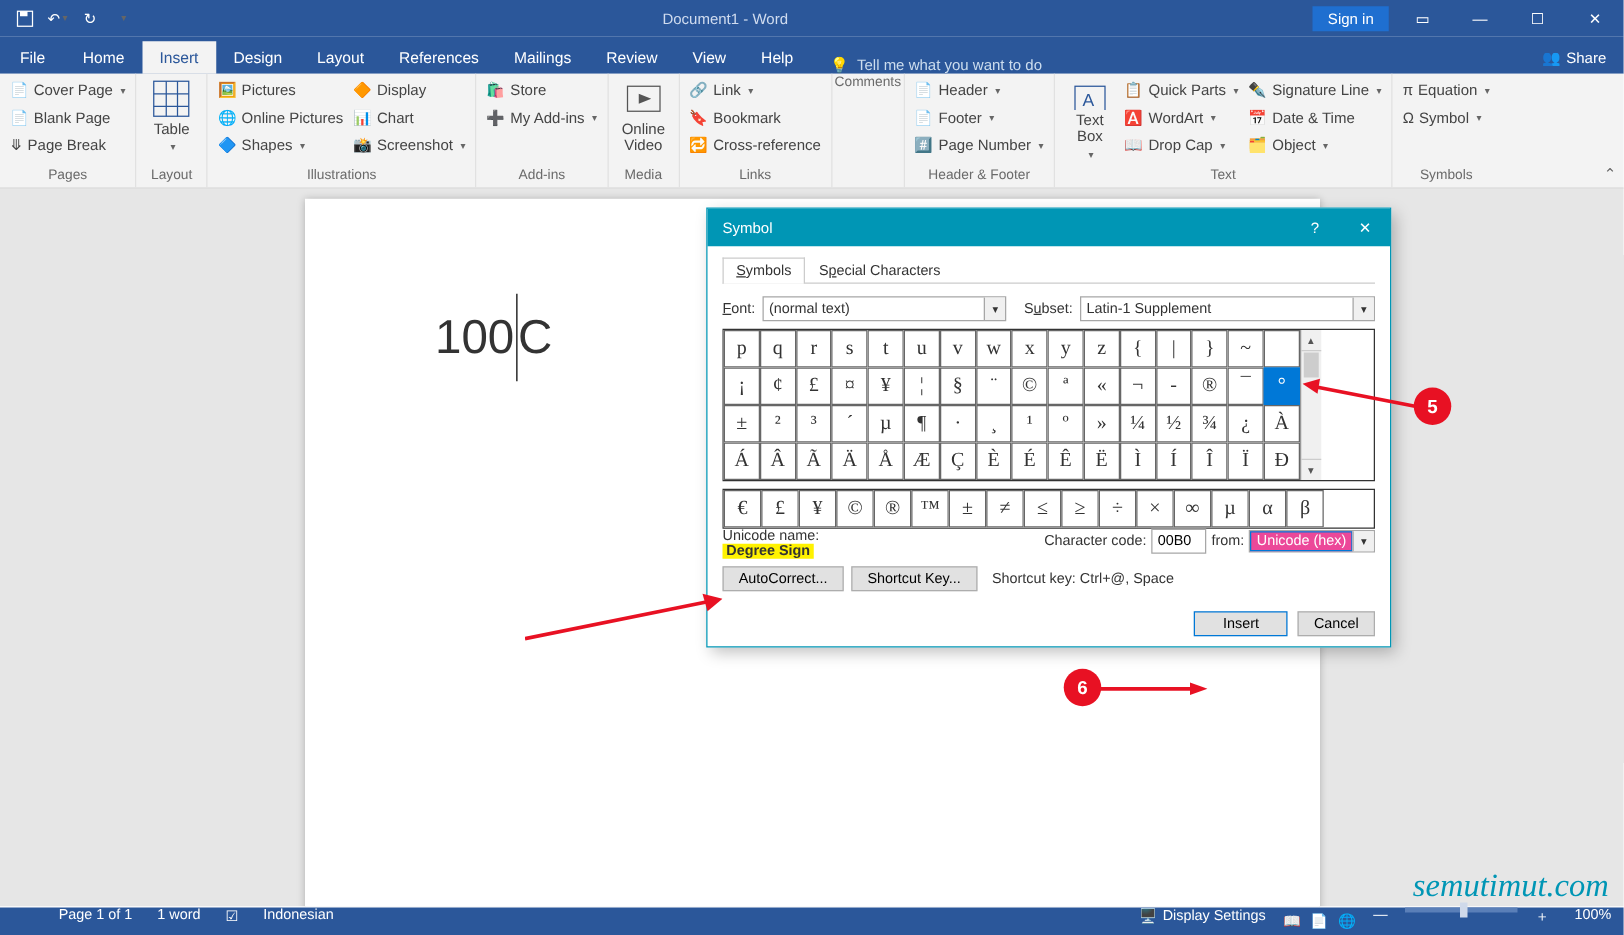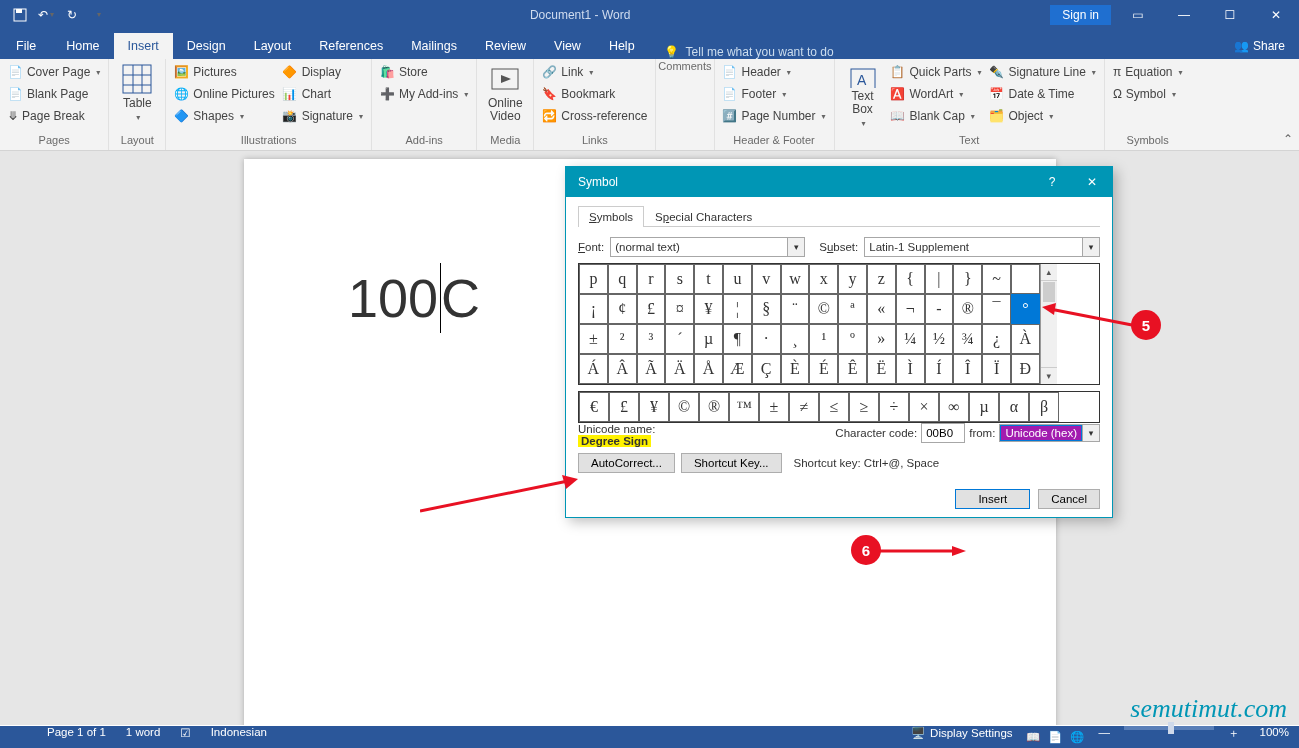--- a/index.html
+++ b/index.html
@@ -29,21 +29,21 @@
 .rbtn { display:flex; align-items:center; gap:4px; padding:2px 4px; font-size:12px; color:#444; cursor:pointer; white-space:nowrap; height:22px;}
 .rbtn.big { flex-direction:column; width:48px; height:71px; justify-content:flex-start; padding-top:2px; gap:2px;}
 .rbtn.big .lbl { text-align:center; font-size:12px; line-height:13px; }
 .stack { display:flex; flex-direction:column; }
 .drop-tri { font-size:8px; color:#666; margin-left:2px;}
 .ribbon-collapse { position:absolute; right:6px; top:132px; font-size:12px; color:#666; }
 
 
 .docarea { position:absolute; top:151px; left:0; right:0; bottom:23px; background:#e6e6e6; overflow:hidden;}
 .page { position:absolute; left:244px; top:8px; width:812px; height:1050px; background:#fff; box-shadow: 0 0 6px rgba(0,0,0,.25); }
-.page-text { position:absolute; left:104px; top:76px; font-family: Calibri,'Segoe UI',sans-serif; font-size:54px; color:#333; display:flex; align-items:center;margin-top:28px;}
+.page-text { position:absolute; left:104px; top:76px; font-family: Calibri,'Segoe UI',sans-serif; font-size:38px; color:#333; display:flex; align-items:center;}
 .caret { width:1px; height:70px; background:#000; display:inline-block; margin-left:2px;}
 
 
 .dialog { position:absolute; left:565px; top:166px; width:548px; background:#fff; border:1px solid #0096b5; box-shadow:4px 4px 12px rgba(0,0,0,.25); z-index:50; }
 .dlg-title { height:30px; background:#0096b5; color:#fff; display:flex; align-items:center; padding-left:12px; font-size:12px; }
 .dlg-title .sp { flex:1; }
 .dlg-title .tbtn { width:40px; height:30px; display:flex; align-items:center; justify-content:center; color:#fff; }
 .dlg-body { padding:8px 12px 8px; font-size:11.5px; color:#333;}
 .dlg-tabs { display:flex; border-bottom:1px solid #ccc; margin-bottom:10px;}
 .dlg-tab { padding:4px 10px; border:1px solid transparent; border-bottom:none; cursor:pointer; position:relative; top:1px;}
@@ -64,21 +64,21 @@
 .grid-scroll .down{position:absolute;bottom:0;width:100%;border-top:1px solid #ccc;border-bottom:none;}
 .grid-scroll .thumb{ position:absolute; top:18px; left:2px; right:2px; height:20px; background:#cdcdcd;}
 .recent-label{font-size:11.5px; margin:4px 0 2px;}
 .recent-row { display:grid; grid-template-columns: repeat(16, 30px); border:1px solid #333;}
 .recent-row .cell{height:30px; border:0.5px solid #666;}
 .unicode-row{display:flex; gap:30px; align-items:flex-start;}
 .uni-left{}
 .uni-name{font-weight:bold; font-size:11.5px; background:#fff200; padding:0 3px; display:inline-block;}
 .cc-row{display:flex; align-items:center; gap:4px;}
 .input-box{border:1px solid #a7a7a7; height:20px; padding:0 4px; font-size:11.5px; width:44px; background:#fff;}
-.from-sel{border:1px solid #0078d7; background:#a21caf; color:#fff; padding:1px 4px; font-size:11.5px;}
+.from-sel{border:1px solid #0078d7; background:#ec4899; color:#fff; padding:1px 4px; font-size:11.5px;}
 .from-wrap{display:flex; border:1px solid #a7a7a7;}
 .from-wrap .arrow{width:17px;background:#f0f0f0;border-left:1px solid #a7a7a7;display:flex;align-items:center;justify-content:center;font-size:9px;}
 .btn-row{display:flex; gap:6px; margin-top:6px; align-items:center;}
 .dlg-btn{border:1px solid #adadad; background:#e1e1e1; padding:3px 12px; font-size:11.5px; cursor:pointer;}
 .footer-btns{display:flex; justify-content:flex-end; gap:8px; padding:8px 12px; }
 .dlg-btn.insert{border:1px solid #0078d7; padding:3px 22px;}
 
 
 .anno-circle{position:absolute; width:30px;height:30px;border-radius:50%;background:#e81123;color:#fff;display:flex;align-items:center;justify-content:center;font-weight:bold;font-size:15px;z-index:60;}
 .anno-arrow{position:absolute; z-index:59;}
@@ -169,21 +169,21 @@
   <div class="group">
     <div class="group-body">
       <div class="stack">
         <div class="rbtn">🖼️ <span>Pictures</span></div>
         <div class="rbtn">🌐 <span>Online Pictures</span></div>
         <div class="rbtn">🔷 <span>Shapes</span><span class="drop-tri">▾</span></div>
       </div>
       <div class="stack">
         <div class="rbtn">🔶 <span>Display</span></div>
         <div class="rbtn">📊 <span>Chart</span></div>
-        <div class="rbtn">📸 <span>Signature</span><span class="drop-tri">▾</span></div>
+        <div class="rbtn">📸 <span>Screenshot</span><span class="drop-tri">▾</span></div>
       </div>
     </div>
     <div class="group-label">Illustrations</div>
   </div>
 
   <div class="group">
     <div class="group-body">
         <div class="stack">
       <div class="rbtn">🛍️ <span>Store</span></div>
       <div class="rbtn">➕ <span>My Add-ins</span><span class="drop-tri">▾</span></div>
@@ -238,21 +238,21 @@
         <svg width="32" height="32">
             <rect x="4" y="6" width="24" height="20" fill="none" stroke="#2b579a"></rect>
             <text x="10" y="22" font-size="14" fill="#2b579a">A</text>
           </svg>
         <div class="lbl"><span style="white-space:pre">Text
 Box</span><br><span class="drop-tri">▾</span></div>
       </div>
       <div class="stack">
         <div class="rbtn">📋 <span>Quick Parts</span><span class="drop-tri">▾</span></div>
         <div class="rbtn">🅰️ <span>WordArt</span><span class="drop-tri">▾</span></div>
-        <div class="rbtn">📖 <span>Blank Cap</span><span class="drop-tri">▾</span></div>
+        <div class="rbtn">📖 <span>Drop Cap</span><span class="drop-tri">▾</span></div>
       </div>
       <div class="stack">
         <div class="rbtn">✒️ <span>Signature Line</span><span class="drop-tri">▾</span></div>
         <div class="rbtn">📅 <span>Date &amp; Time</span></div>
         <div class="rbtn">🗂️ <span>Object</span><span class="drop-tri">▾</span></div>
       </div>
     </div>
     <div class="group-label">Text</div>
   </div>
 

